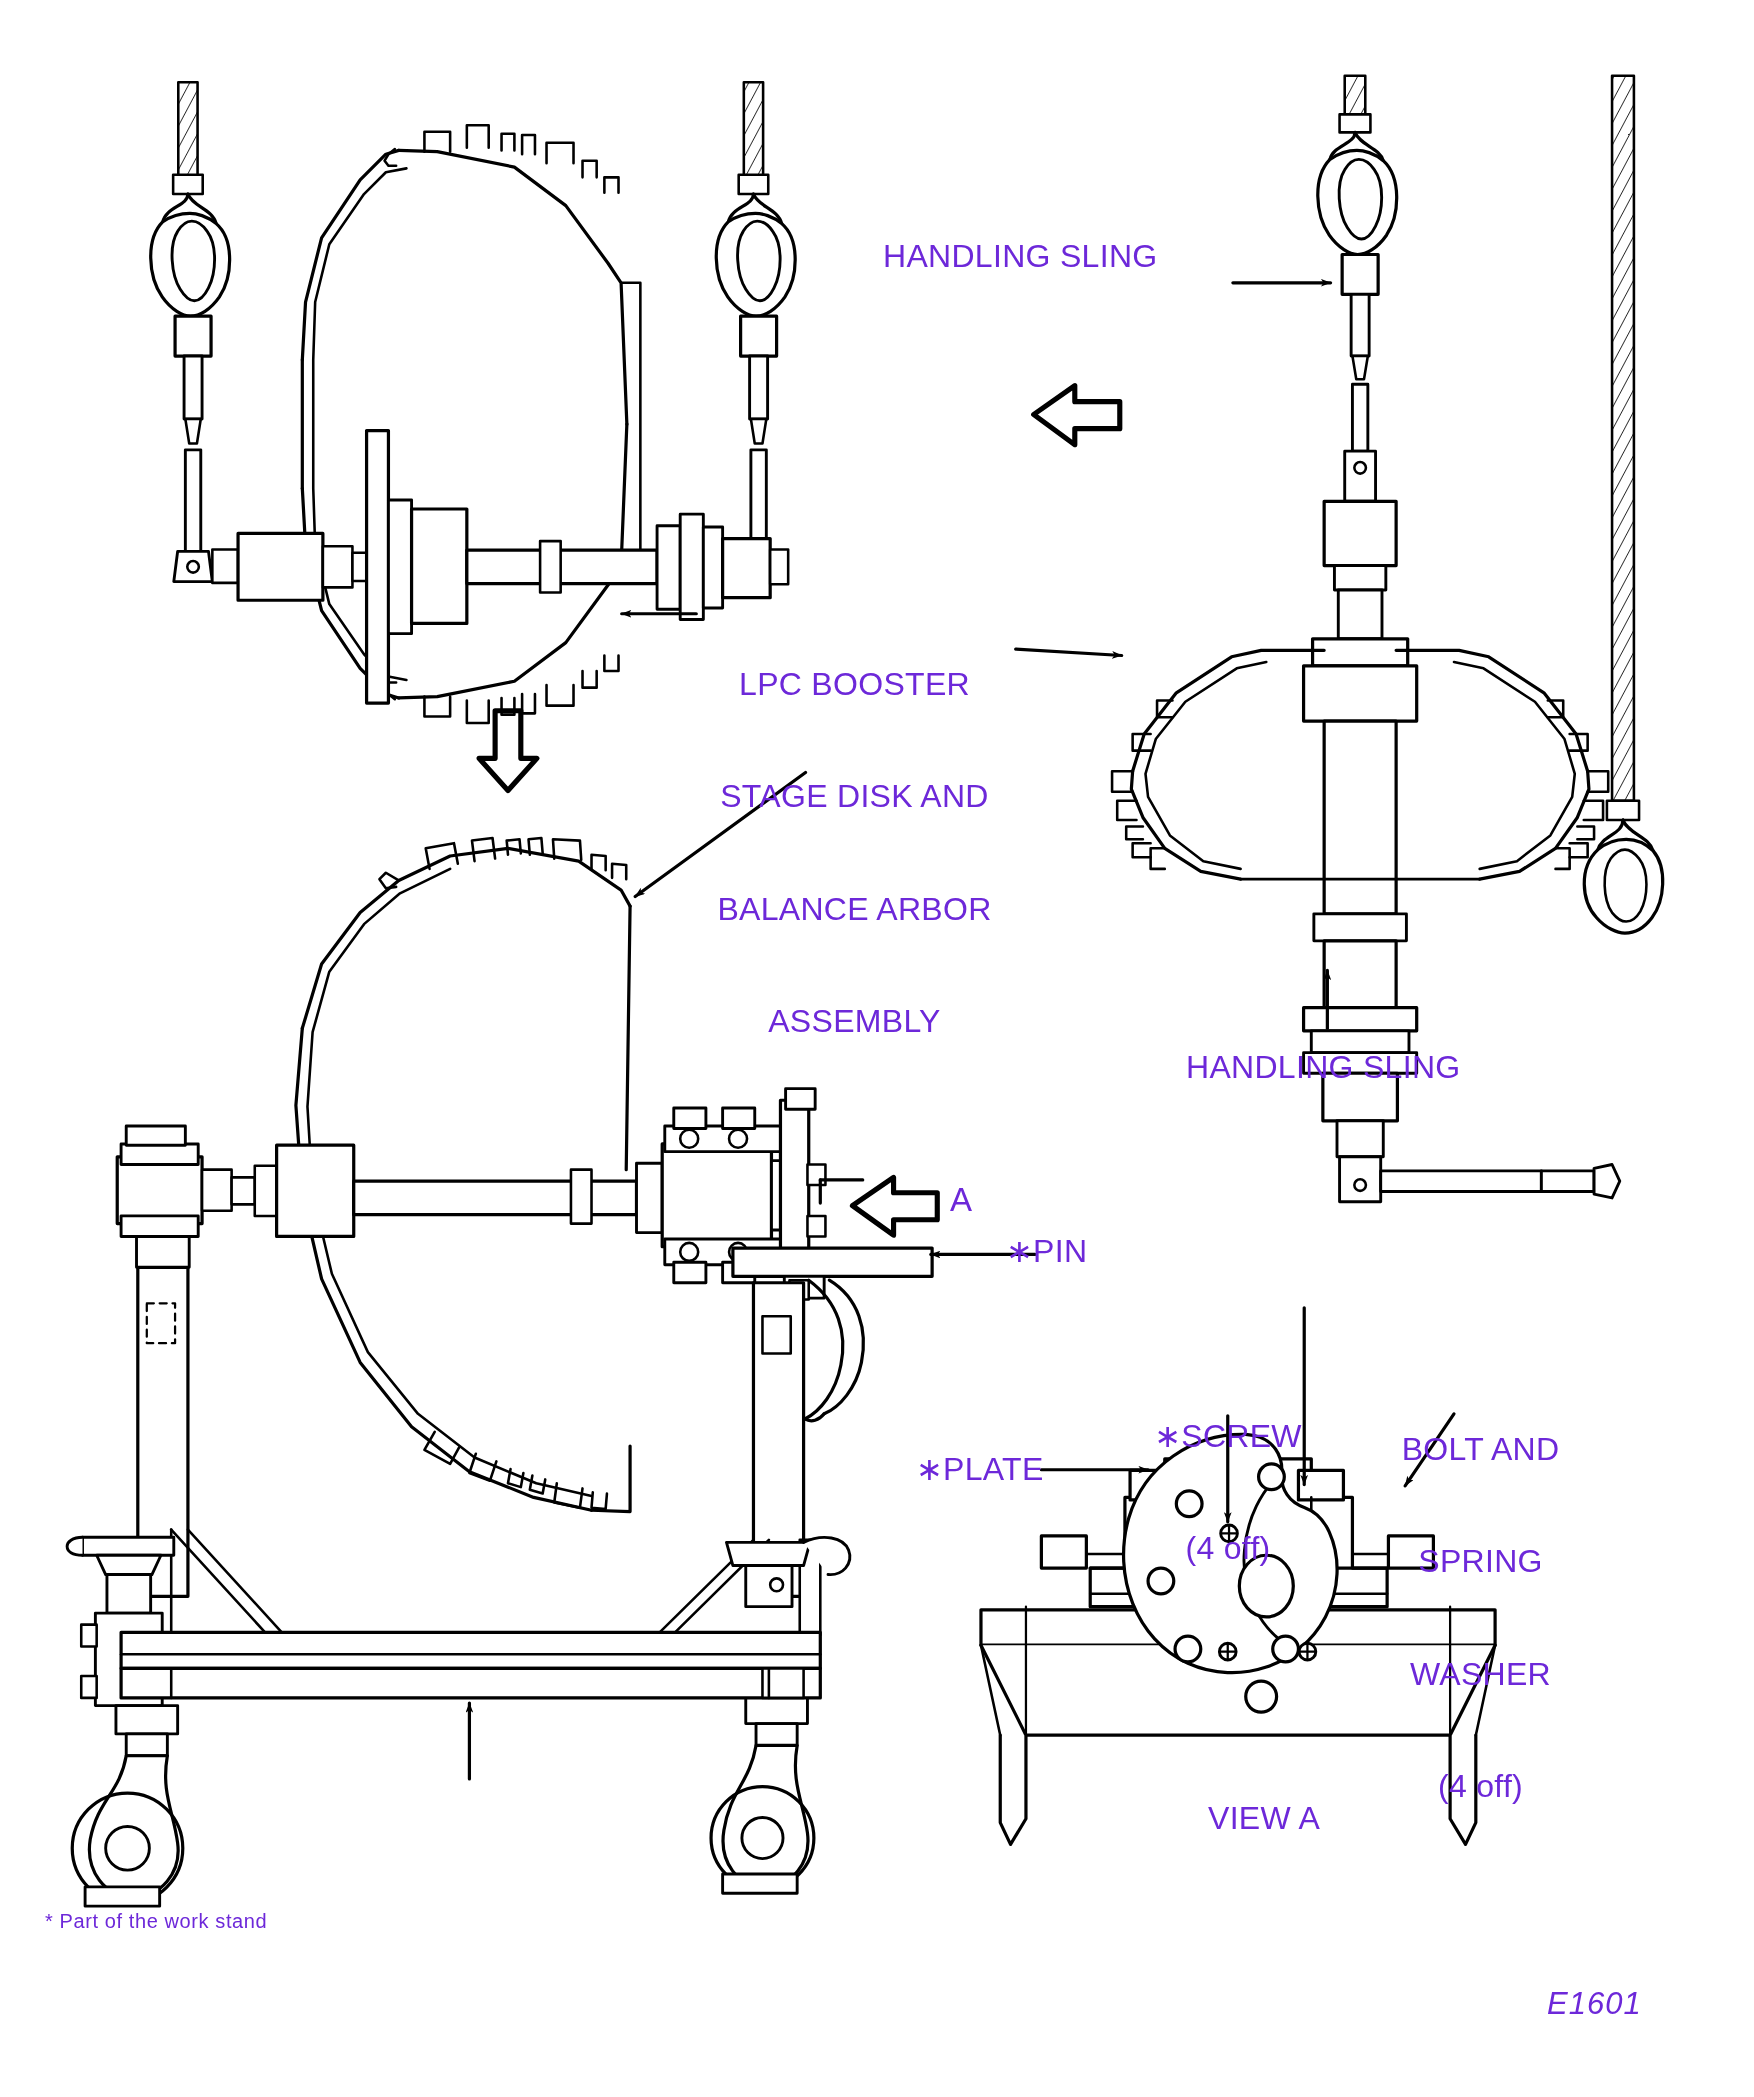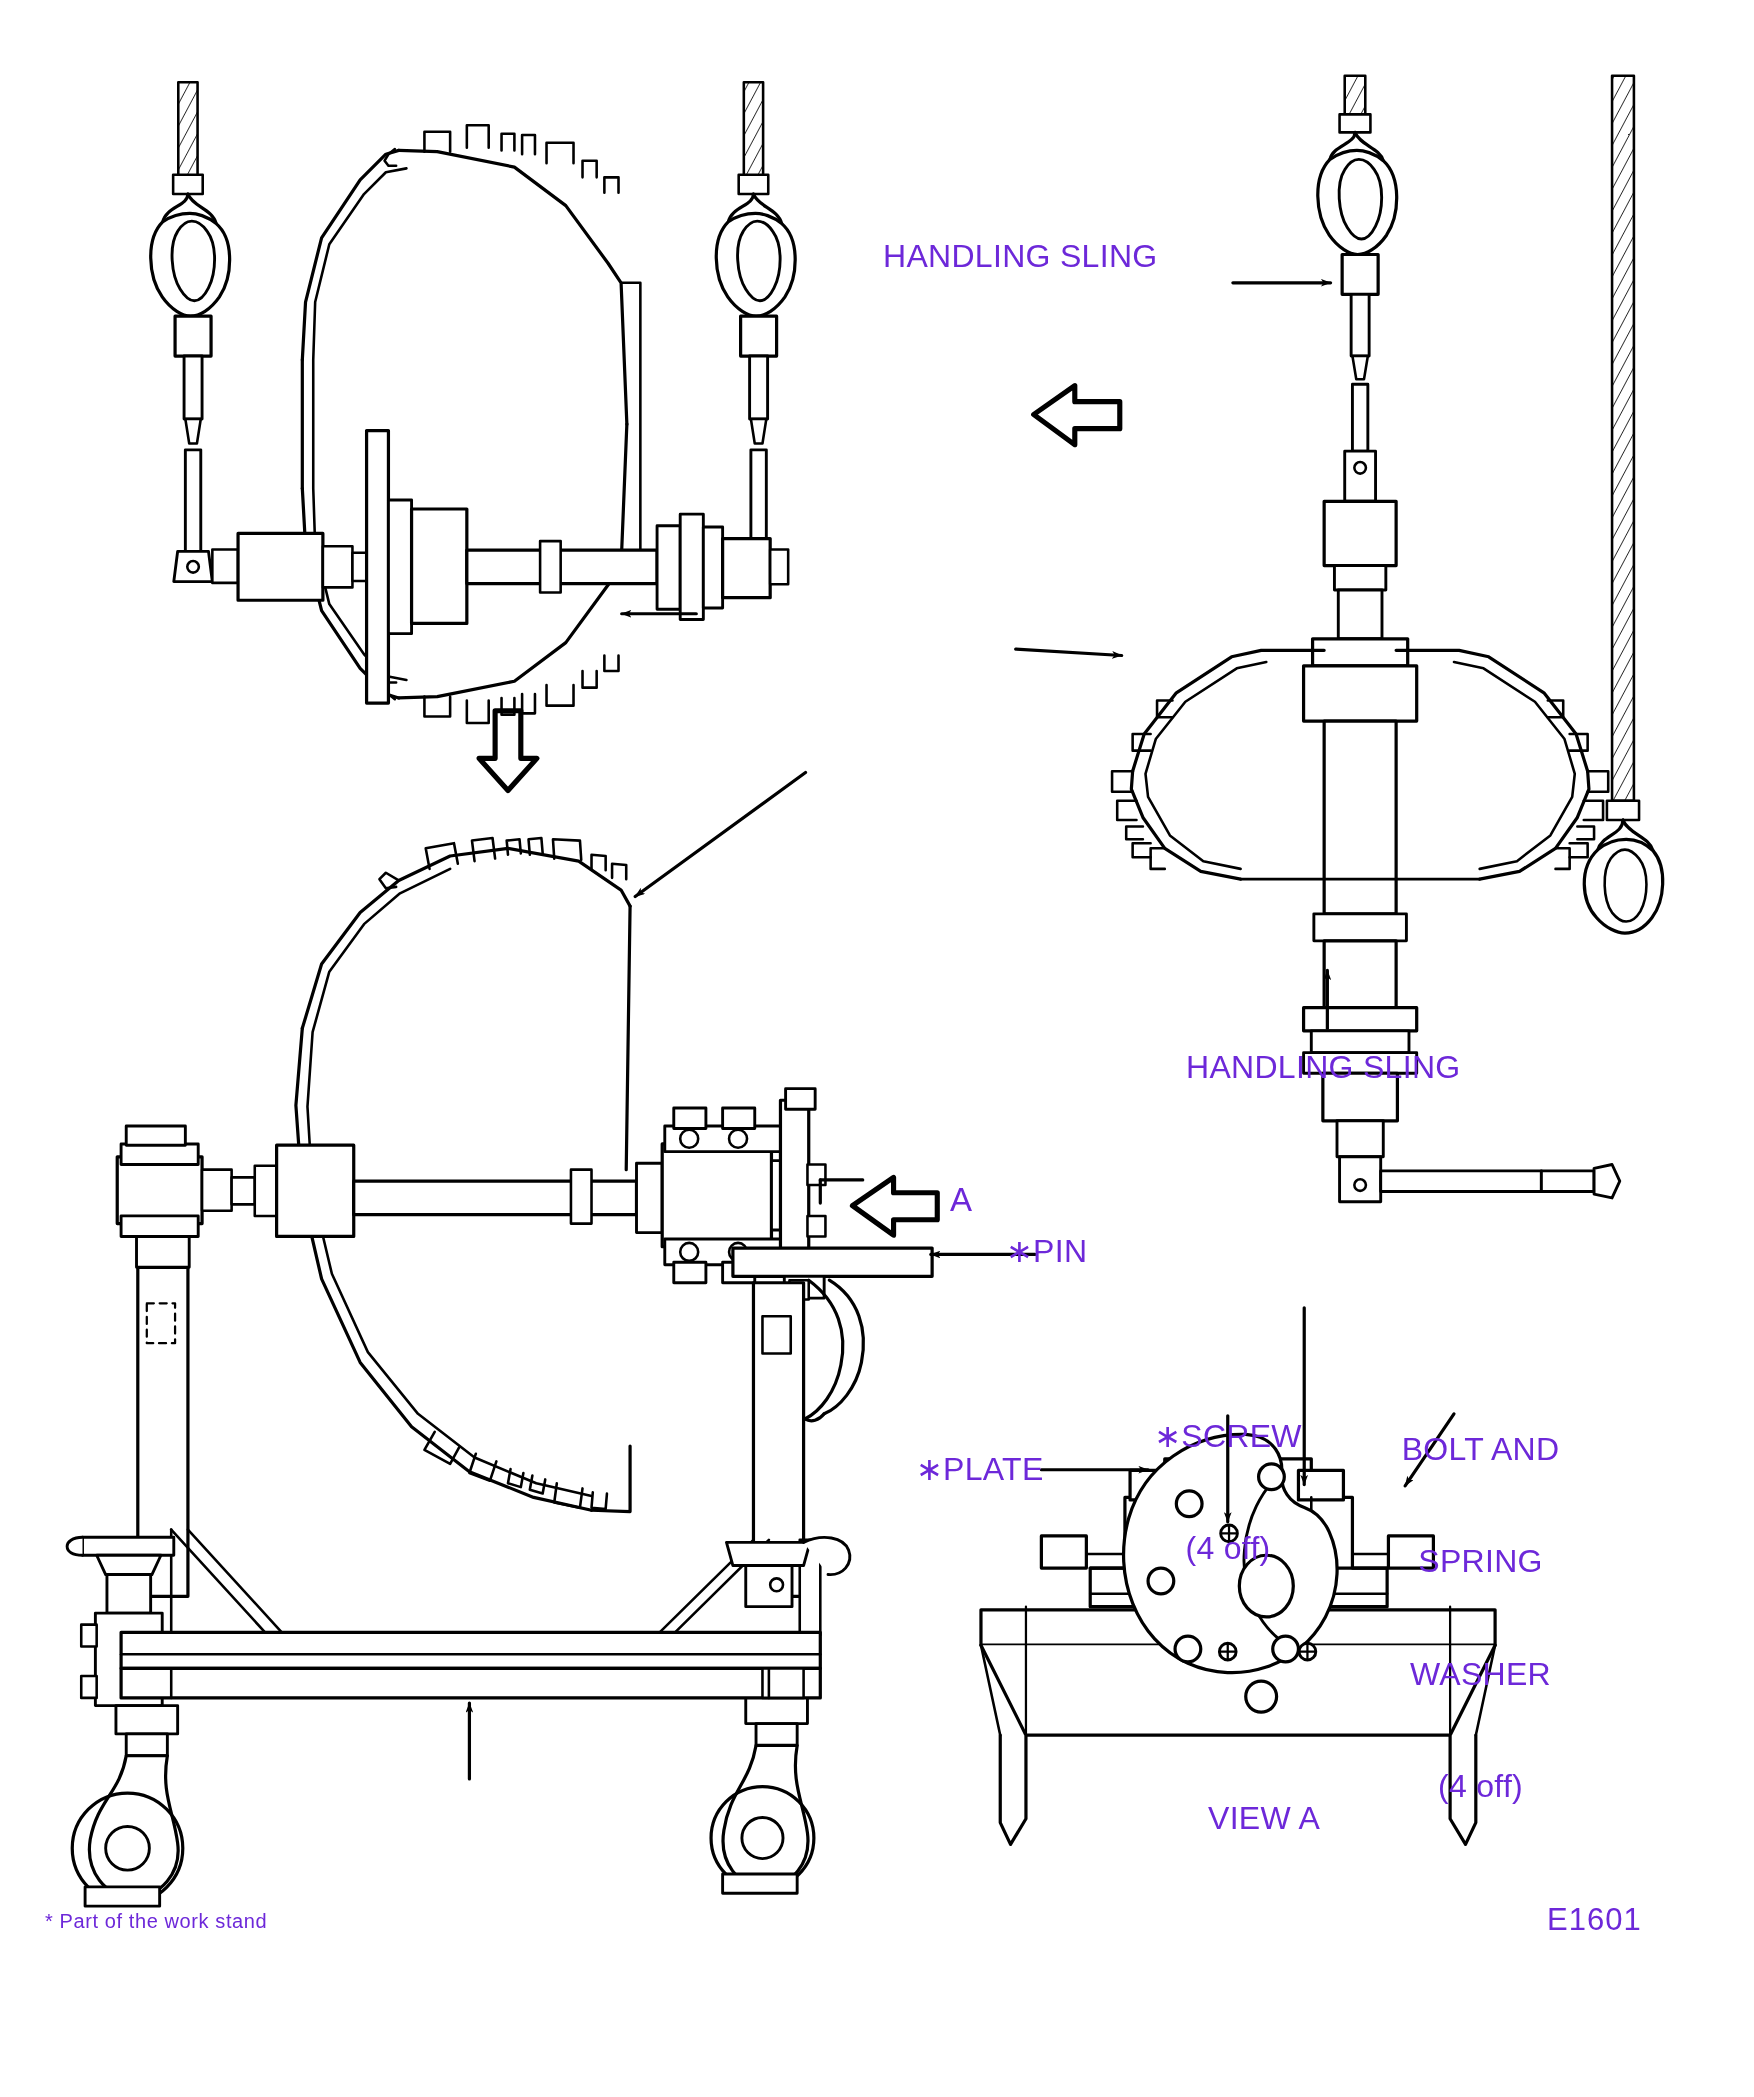--- a/index.html
+++ b/index.html
@@ -476,20 +476,26 @@
         <path d="M1608,645 L1672,600 L1672,625 L1742,625 L1742,667 L1672,667 L1672,692 Z"></path>
         <path d="M770,1106 L770,1180 L745,1180 L790,1230 L835,1180 L810,1180 L810,1106 Z"></path>
         <path d="M1326,1876 L1390,1832 L1390,1856 L1458,1856 L1458,1898 L1390,1898 L1390,1922 Z"></path>
       </g>
 
     </g>
   </svg>
 
   <div class="lbl lbl-cap" style="left:883px; top:238px;">HANDLING SLING</div>
 
+  <div class="lbl lbl-cap lbl-cap-c" style="left:694px; top:591px; width:321px;">
+    <div>LPC BOOSTER</div>
+    <div>STAGE DISK AND</div>
+    <div>BALANCE ARBOR</div>
+    <div>ASSEMBLY</div>
+  </div>
 
   <div class="lbl lbl-cap" style="left:1186px; top:1049px;">HANDLING SLING</div>
 
   <div class="lbl lbl-letter" style="left:950px; top:1181px;">A</div>
 
   <div class="lbl lbl-cap" style="left:985px; top:1233px;margin-left:21px;">∗PIN</div>
 
 
   <div class="lbl lbl-cap lbl-cap-c" style="left:1093px; top:1343px; width:270px;">
     <div>∗SCREW</div>
@@ -503,16 +509,16 @@
     <div>(4 off)</div>
   </div>
 
   <div class="lbl lbl-cap" style="left:916px; top:1451px;">∗PLATE</div>
 
 
   <div class="lbl lbl-cap" style="left:1208px; top:1800px;">VIEW A</div>
 
   <div class="lbl lbl-note" style="left:45px; top:1910px;">* Part of the work stand</div>
 
-  <div class="lbl lbl-code" style="left:1547px; top:1902px;">E1601</div>
+  <div class="lbl lbl-code" style="left:1547px; top:1986px;font-style:italic;">E1601</div>
 
 </div>
 
 
 </body></html>

